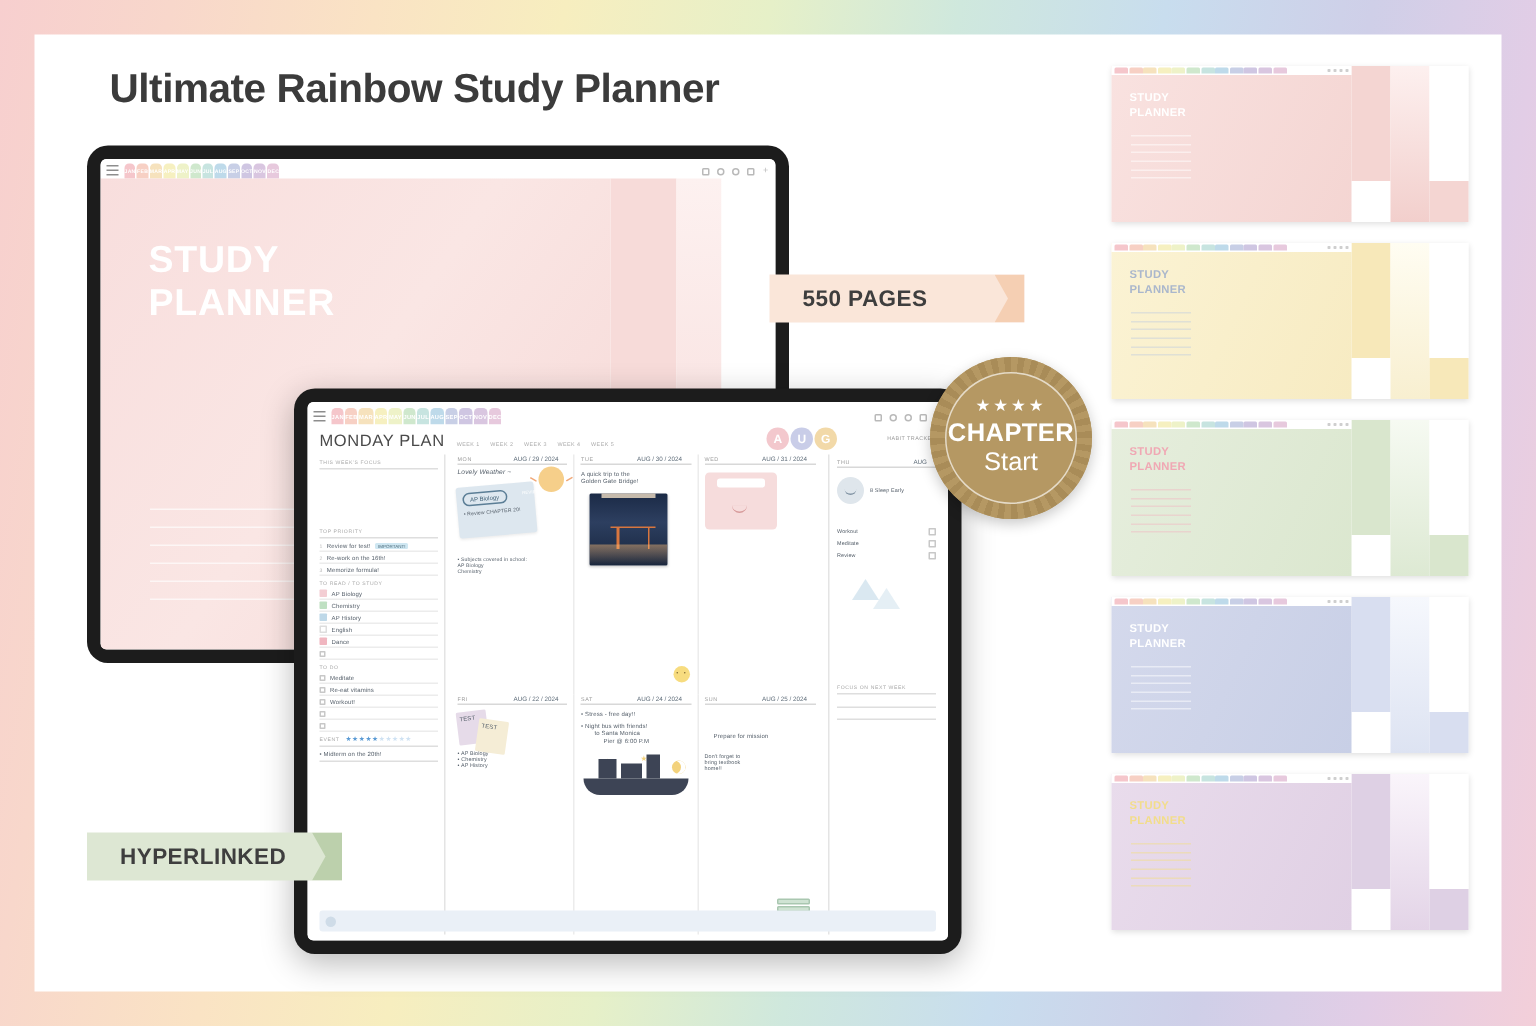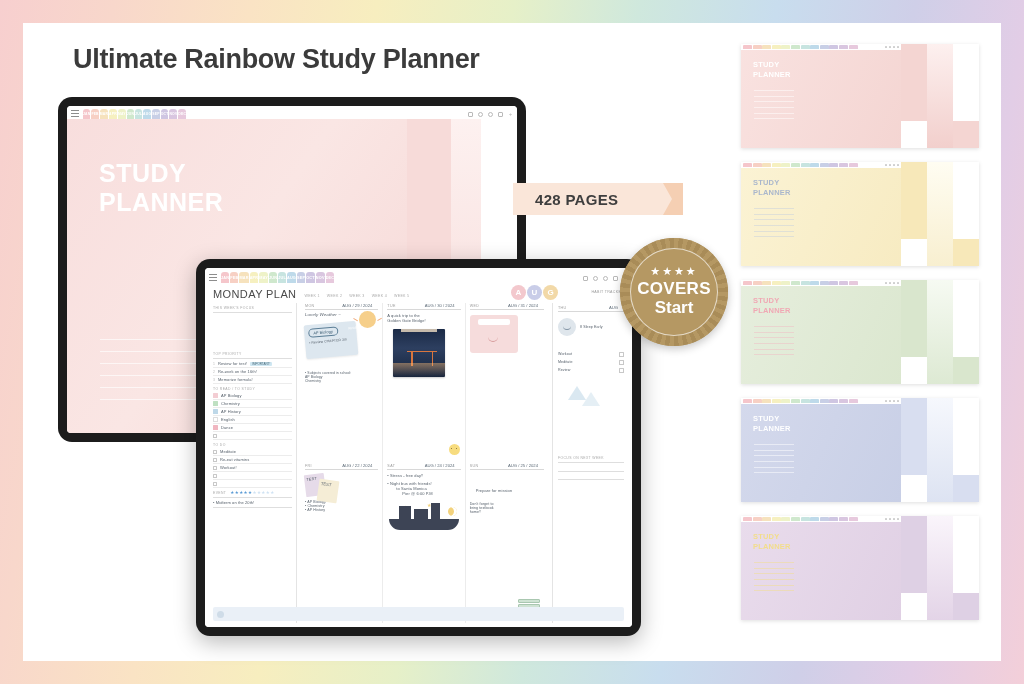--- a/index.html
+++ b/index.html
@@ -188,21 +188,21 @@
            display:flex; align-items:center; justify-content:center;
            box-shadow:0 3px 9px rgba(0,0,0,.22); }
   .badge:before { content:""; position:absolute; inset:0; border-radius:50%;
      background:repeating-conic-gradient(#b59863 0deg 5deg, #a98c58 5deg 10deg); }
   .badge-in { position:relative; width:88px; height:88px; border-radius:50%;
               background:#b59863; border:1.5px solid rgba(255,255,255,.65);
               display:flex; flex-direction:column; align-items:center;
               justify-content:center; color:#fff; }
   .badge-stars { font-size:11px; letter-spacing:2px; line-height:1; margin-bottom:3px; }
   .badge-l1 { font-size:17px; font-weight:bold; line-height:1.05; letter-spacing:.3px; }
-  .badge-l2 { font-size:17px; font-weight:bold; line-height:1.15; }
+  .badge-l2 { font-size:17px; font-weight:normal; line-height:1.15; }
 
   
   .thumbs { position:absolute; left:741px; top:44px; width:238px; }
   .thumb { height:104px; margin-bottom:14px; display:flex; position:relative;
            box-shadow:0 1px 4px rgba(0,0,0,.13); background:#fff; }
   .thumb-main { flex:1; position:relative; padding:16px 0 0 12px; }
   .thumb-bar { position:absolute; left:0; right:0; top:0; height:6px;
                display:flex; align-items:center; gap:.6px; padding:0 2px; background:#fff; }
   .thumb-bar i { flex:0 0 auto; width:9px; height:4px; border-radius:1px 1px 0 0; }
   .thumb-bar .mini { margin-left:auto; display:flex; gap:2px; }
@@ -528,28 +528,32 @@
         <div class="footer-bar">
           <div class="dot"></div>
           <div class="txt">&nbsp;</div>
           <div class="right">&nbsp;</div>
         </div>
       </div>
     </div>
   </div>
 
   <div class="ribbon rib-pages">
-    <span>428 PAGES</span>
+    <span>550 PAGES</span>
+    <span class="tail"></span>
+  </div>
+  <div class="ribbon rib-hyper">
+    <span>HYPERLINKED</span>
     <span class="tail"></span>
   </div>
 
   <div class="badge">
     <div class="badge-in">
       <div class="badge-stars">★★★★</div>
-      <div class="badge-l1">COVERS</div>
+      <div class="badge-l1">CHAPTER</div>
       <div class="badge-l2">Start</div>
     </div>
   </div>
 
   <div class="thumbs">
 
     <div class="thumb">
       <div class="thumb-main" style="background:linear-gradient(115deg,#f9e2e0,#f4d5d2)">
         <div class="thumb-bar">
           <i style="background:#f5c6cb"></i>

